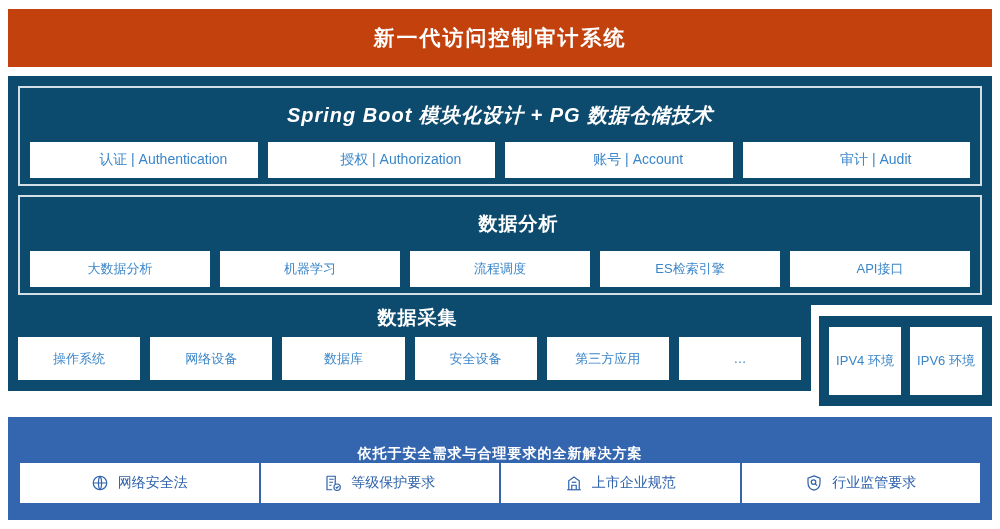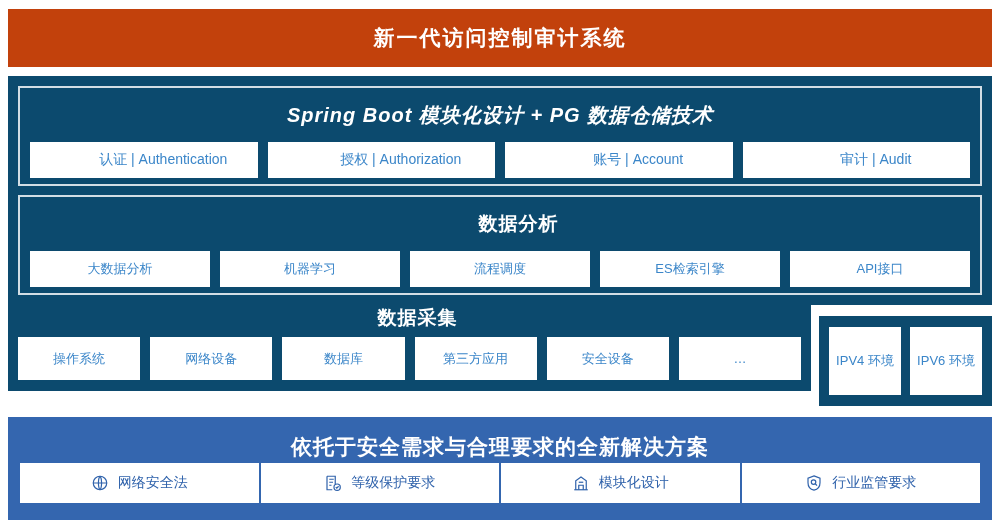--- a/index.html
+++ b/index.html
@@ -74,21 +74,21 @@
     position: absolute; left: 10px; right: 10px; top: 11px; bottom: 11px;
     display: flex; gap: 9px;
   }
   #secB2 .chip { font-size: 13px; }
 
   
   #secC {
     position: absolute; left: 8px; top: 417px; width: 984px; height: 103px;
     background: #3466af;
   }
-  #secC .sect-title { font-size: 21px; padding-top: 16px; }
+  #secC .sect-title { font-size: 14px; padding-top: 28px; }
   #secC .row { position: absolute; left: 12px; right: 12px; top: 46px; height: 40px; gap: 2px; }
   #secC .chip {
     color: #2f62ab;
     font-size: 14px;
     gap: 9px;
   }
   .ico { width: 18px; height: 18px; display: inline-flex; align-items: center; justify-content: center; }
   .ico svg { width: 18px; height: 18px; display: block; }
 </style>
 </head>
@@ -124,22 +124,22 @@
     </div>
 
   </div>
 
   <div class="panel" id="secB">
     <div class="sect-title">数据采集</div>
     <div class="row">
       <div class="chip">操作系统</div>
       <div class="chip">网络设备</div>
       <div class="chip">数据库</div>
+      <div class="chip">安全设备</div>
       <div class="chip">第三方应用</div>
-      <div class="chip">安全设备</div>
       <div class="chip">…</div>
     </div>
   </div>
 
   <div class="panel" id="secB2">
     <div class="stack">
       <div class="chip">IPV4 环境</div>
       <div class="chip">IPV6 环境</div>
     </div>
   </div>
@@ -172,21 +172,21 @@
 
       <div class="chip">
         <span class="ico">
           <svg viewBox="0 0 24 24" fill="none" stroke="#2f62ab" stroke-width="1.6">
             <path d="M3 21h18"></path>
             <path d="M5 21V9l7-5 7 5v12"></path>
             <path d="M9 21v-6h6v6"></path>
             <path d="M9 11h6"></path>
           </svg>
         </span>
-        <span>模块化设计</span>
+        <span>上市企业规范</span>
       </div>
 
       <div class="chip">
         <span class="ico">
           <svg viewBox="0 0 24 24" fill="none" stroke="#2f62ab" stroke-width="1.6">
             <path d="M12 2.5l8 3v6c0 5-3.4 8.9-8 10-4.6-1.1-8-5-8-10v-6z"></path>
             <circle cx="11.4" cy="10.8" r="3"></circle>
             <path d="M13.6 13l2.4 2.5"></path>
           </svg>
         </span>

